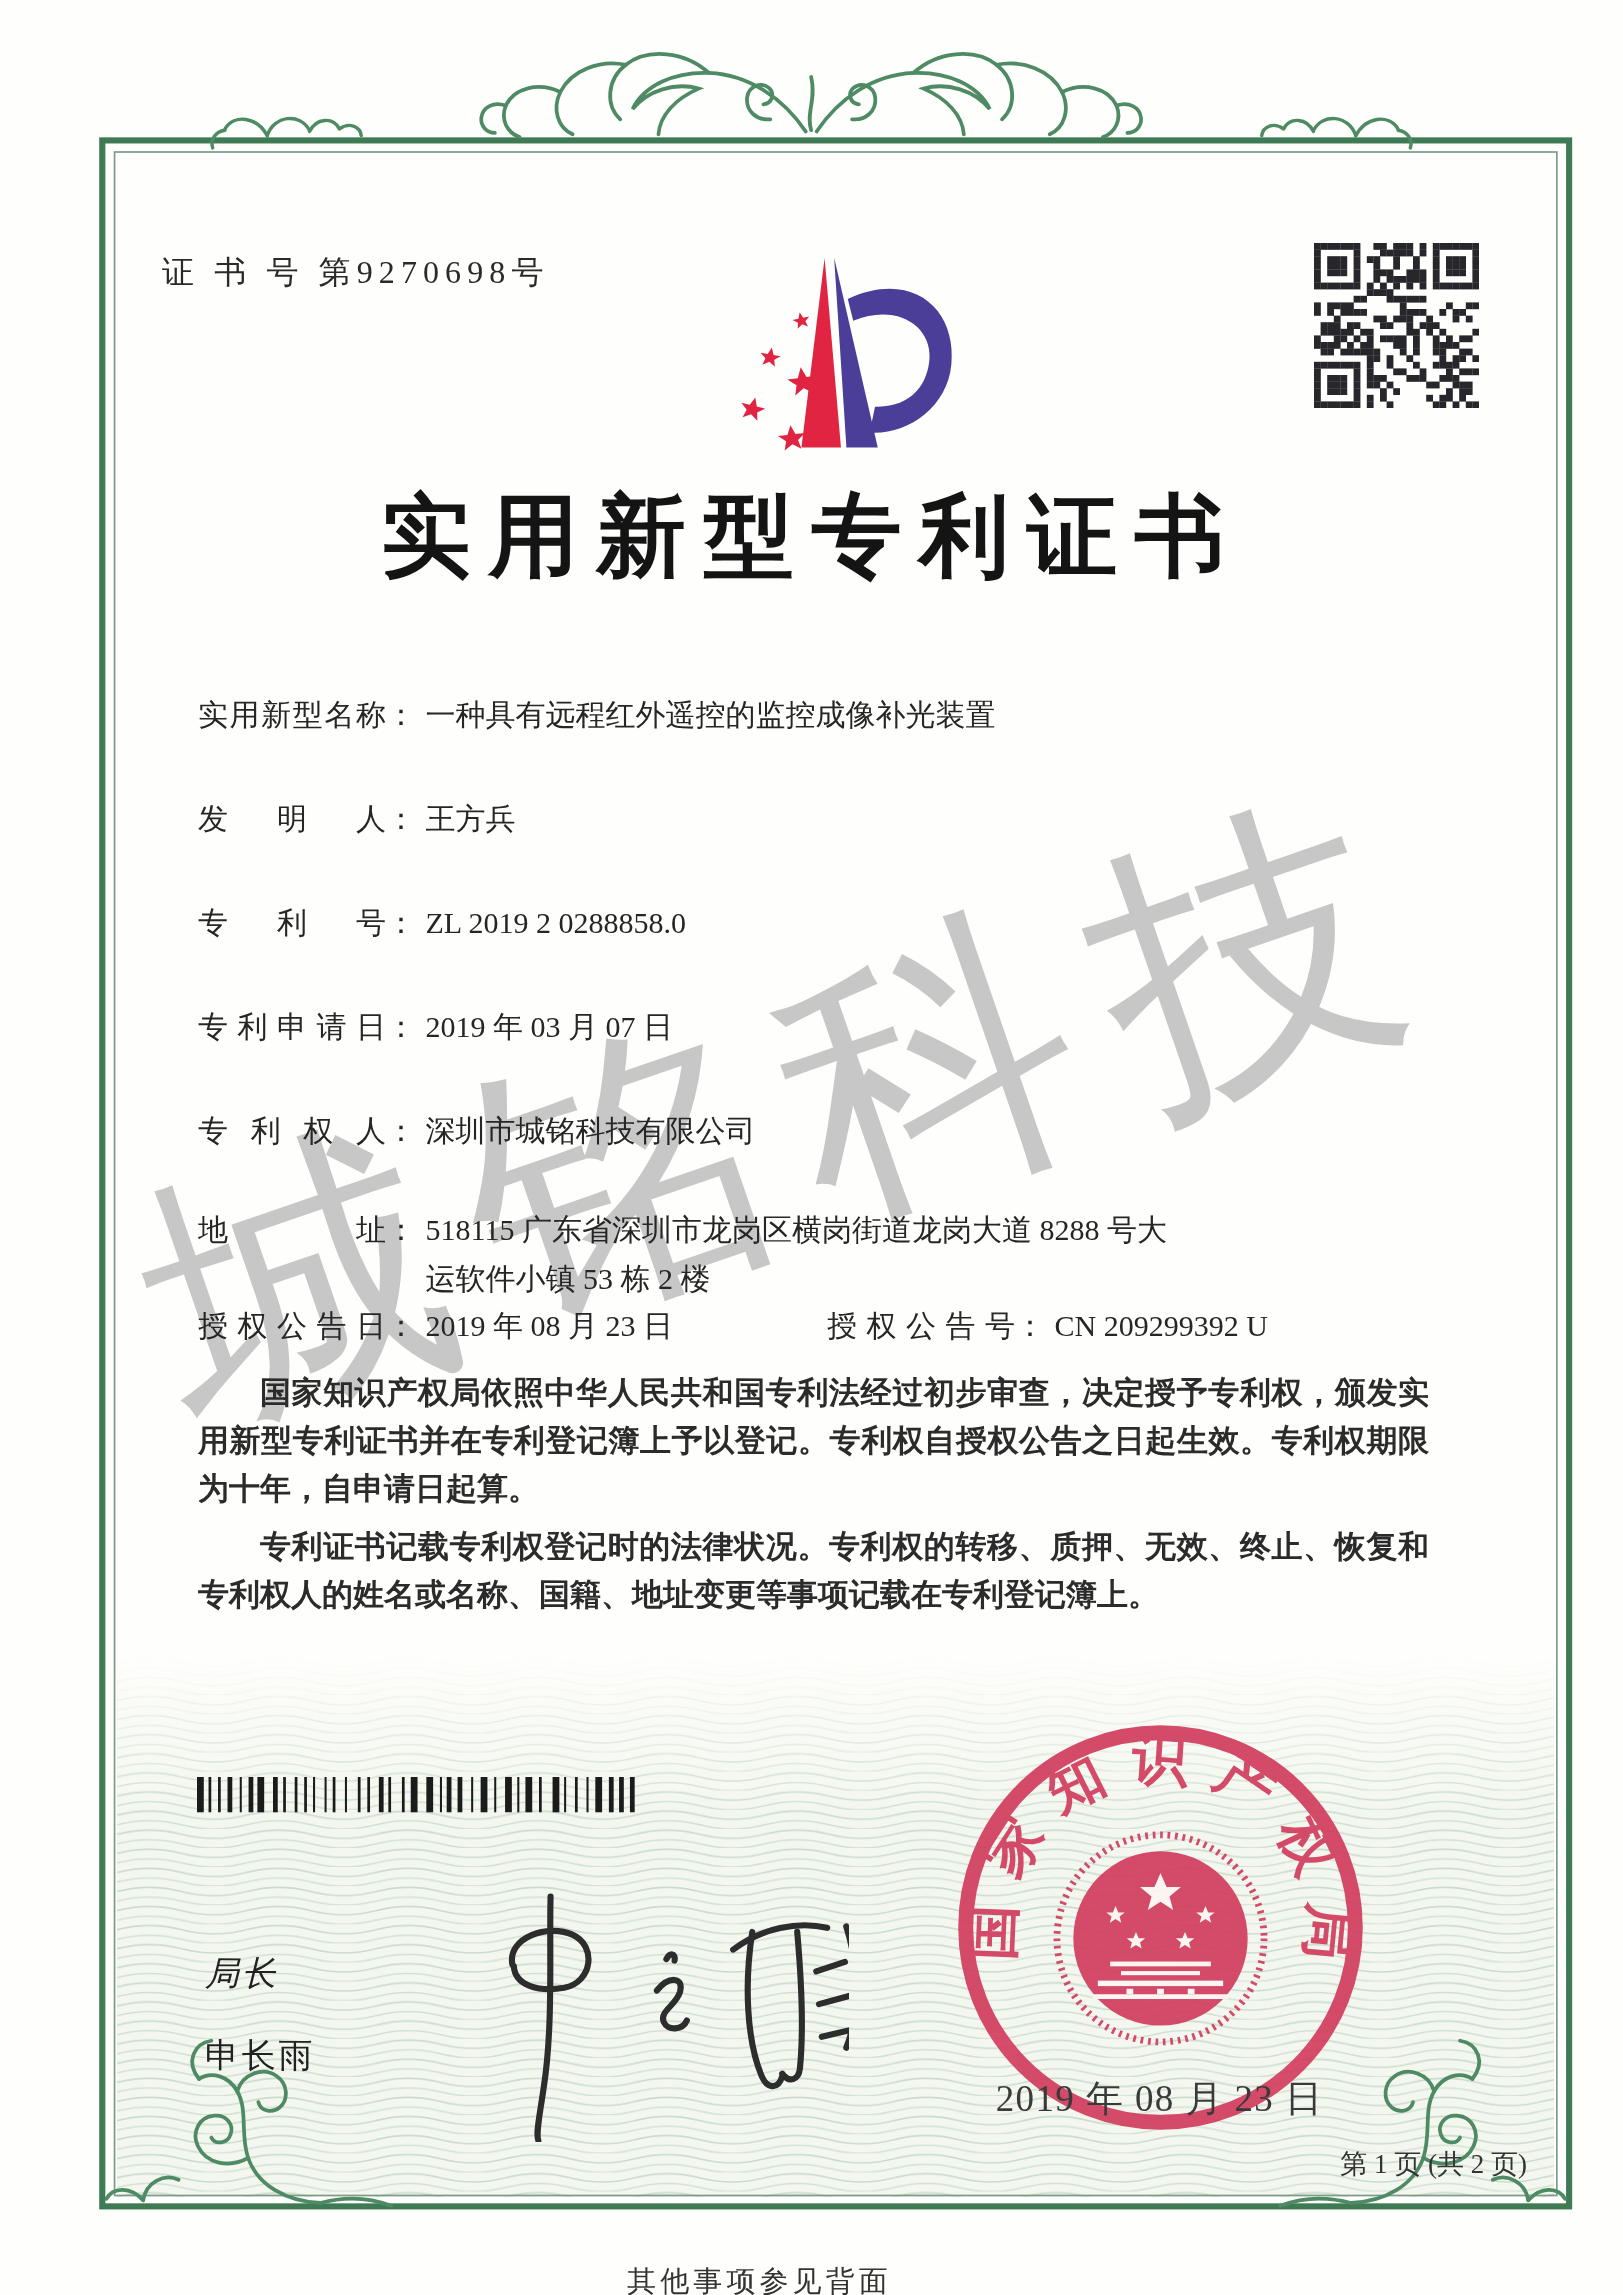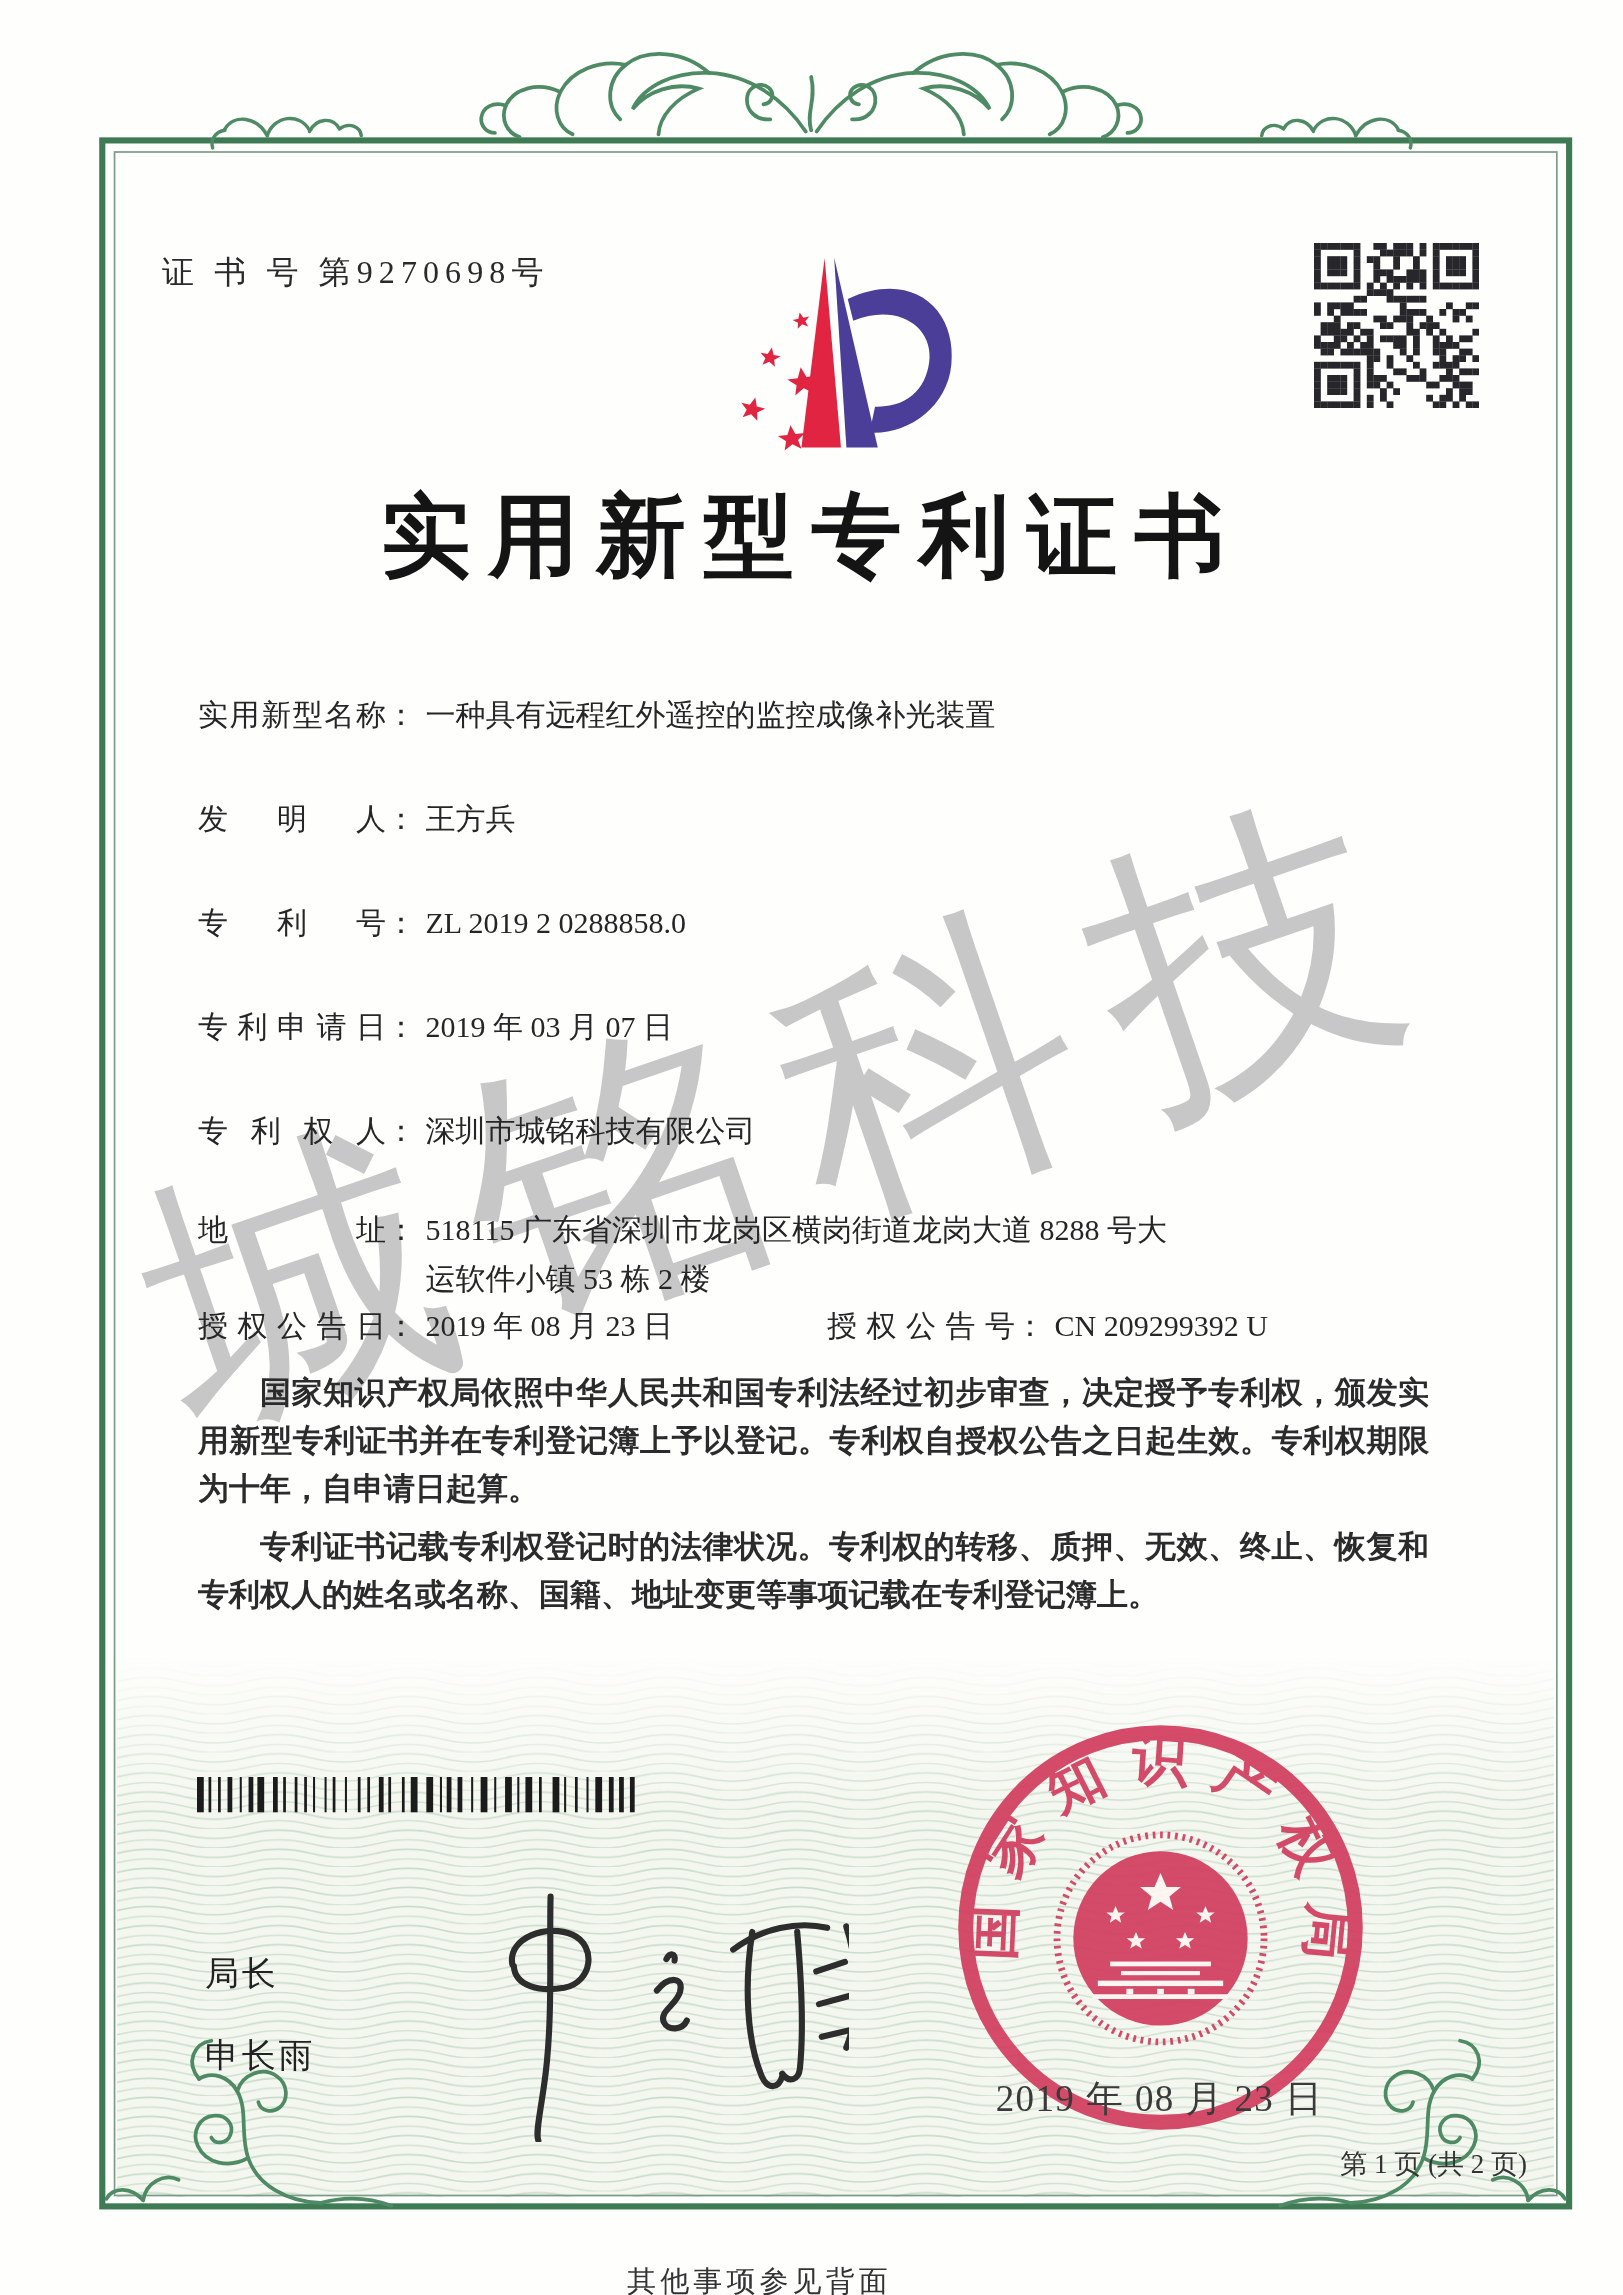--- a/index.html
+++ b/index.html
@@ -16,21 +16,21 @@
   .fieldrow{left:198px;width:1336px;font-size:30px;line-height:49px;color:#262626;white-space:nowrap;}
   .lbl{display:inline-block;width:188px;text-align:justify;text-align-last:justify;vertical-align:top;}
   .colon{display:inline-block;vertical-align:top;}
   .val{display:inline-block;margin-left:9.5px;vertical-align:top;white-space:normal;}
   .grant-right{position:absolute;left:629px;top:0;}
   .body-text{left:198px;top:1369px;width:1231px;font-size:31px;line-height:48px;
              text-align:justify;color:#2b2b2b;font-weight:bold;}
   .body-text p{margin:0;text-indent:2em;}
   .body-text p + p{margin-top:10px;}
 
-  .sig-title{left:205px;top:1951px;font-size:34px;letter-spacing:2.7px;color:#222;}
+  .sig-title{left:205px;top:1951px;font-size:34px;letter-spacing:2.7px;color:#222;font-style:italic;}
   .sig-name{left:205px;top:2033px;font-size:34px;letter-spacing:2.7px;color:#222;}
 
   .page-info{left:0;top:2146px;width:1527px;text-align:right;font-size:27px;color:#333;}
   .back-note{left:0;top:2262px;width:1519px;text-align:center;font-size:29px;letter-spacing:4.1px;color:#333;}
 
   .watermark{left:41px;top:920px;width:1500px;text-align:center;font-size:293px;
              letter-spacing:41px;color:#c7c7c7;transform:rotate(-19deg);transform-origin:50% 50%;
              white-space:nowrap;user-select:none;}
 </style>
 </head>

